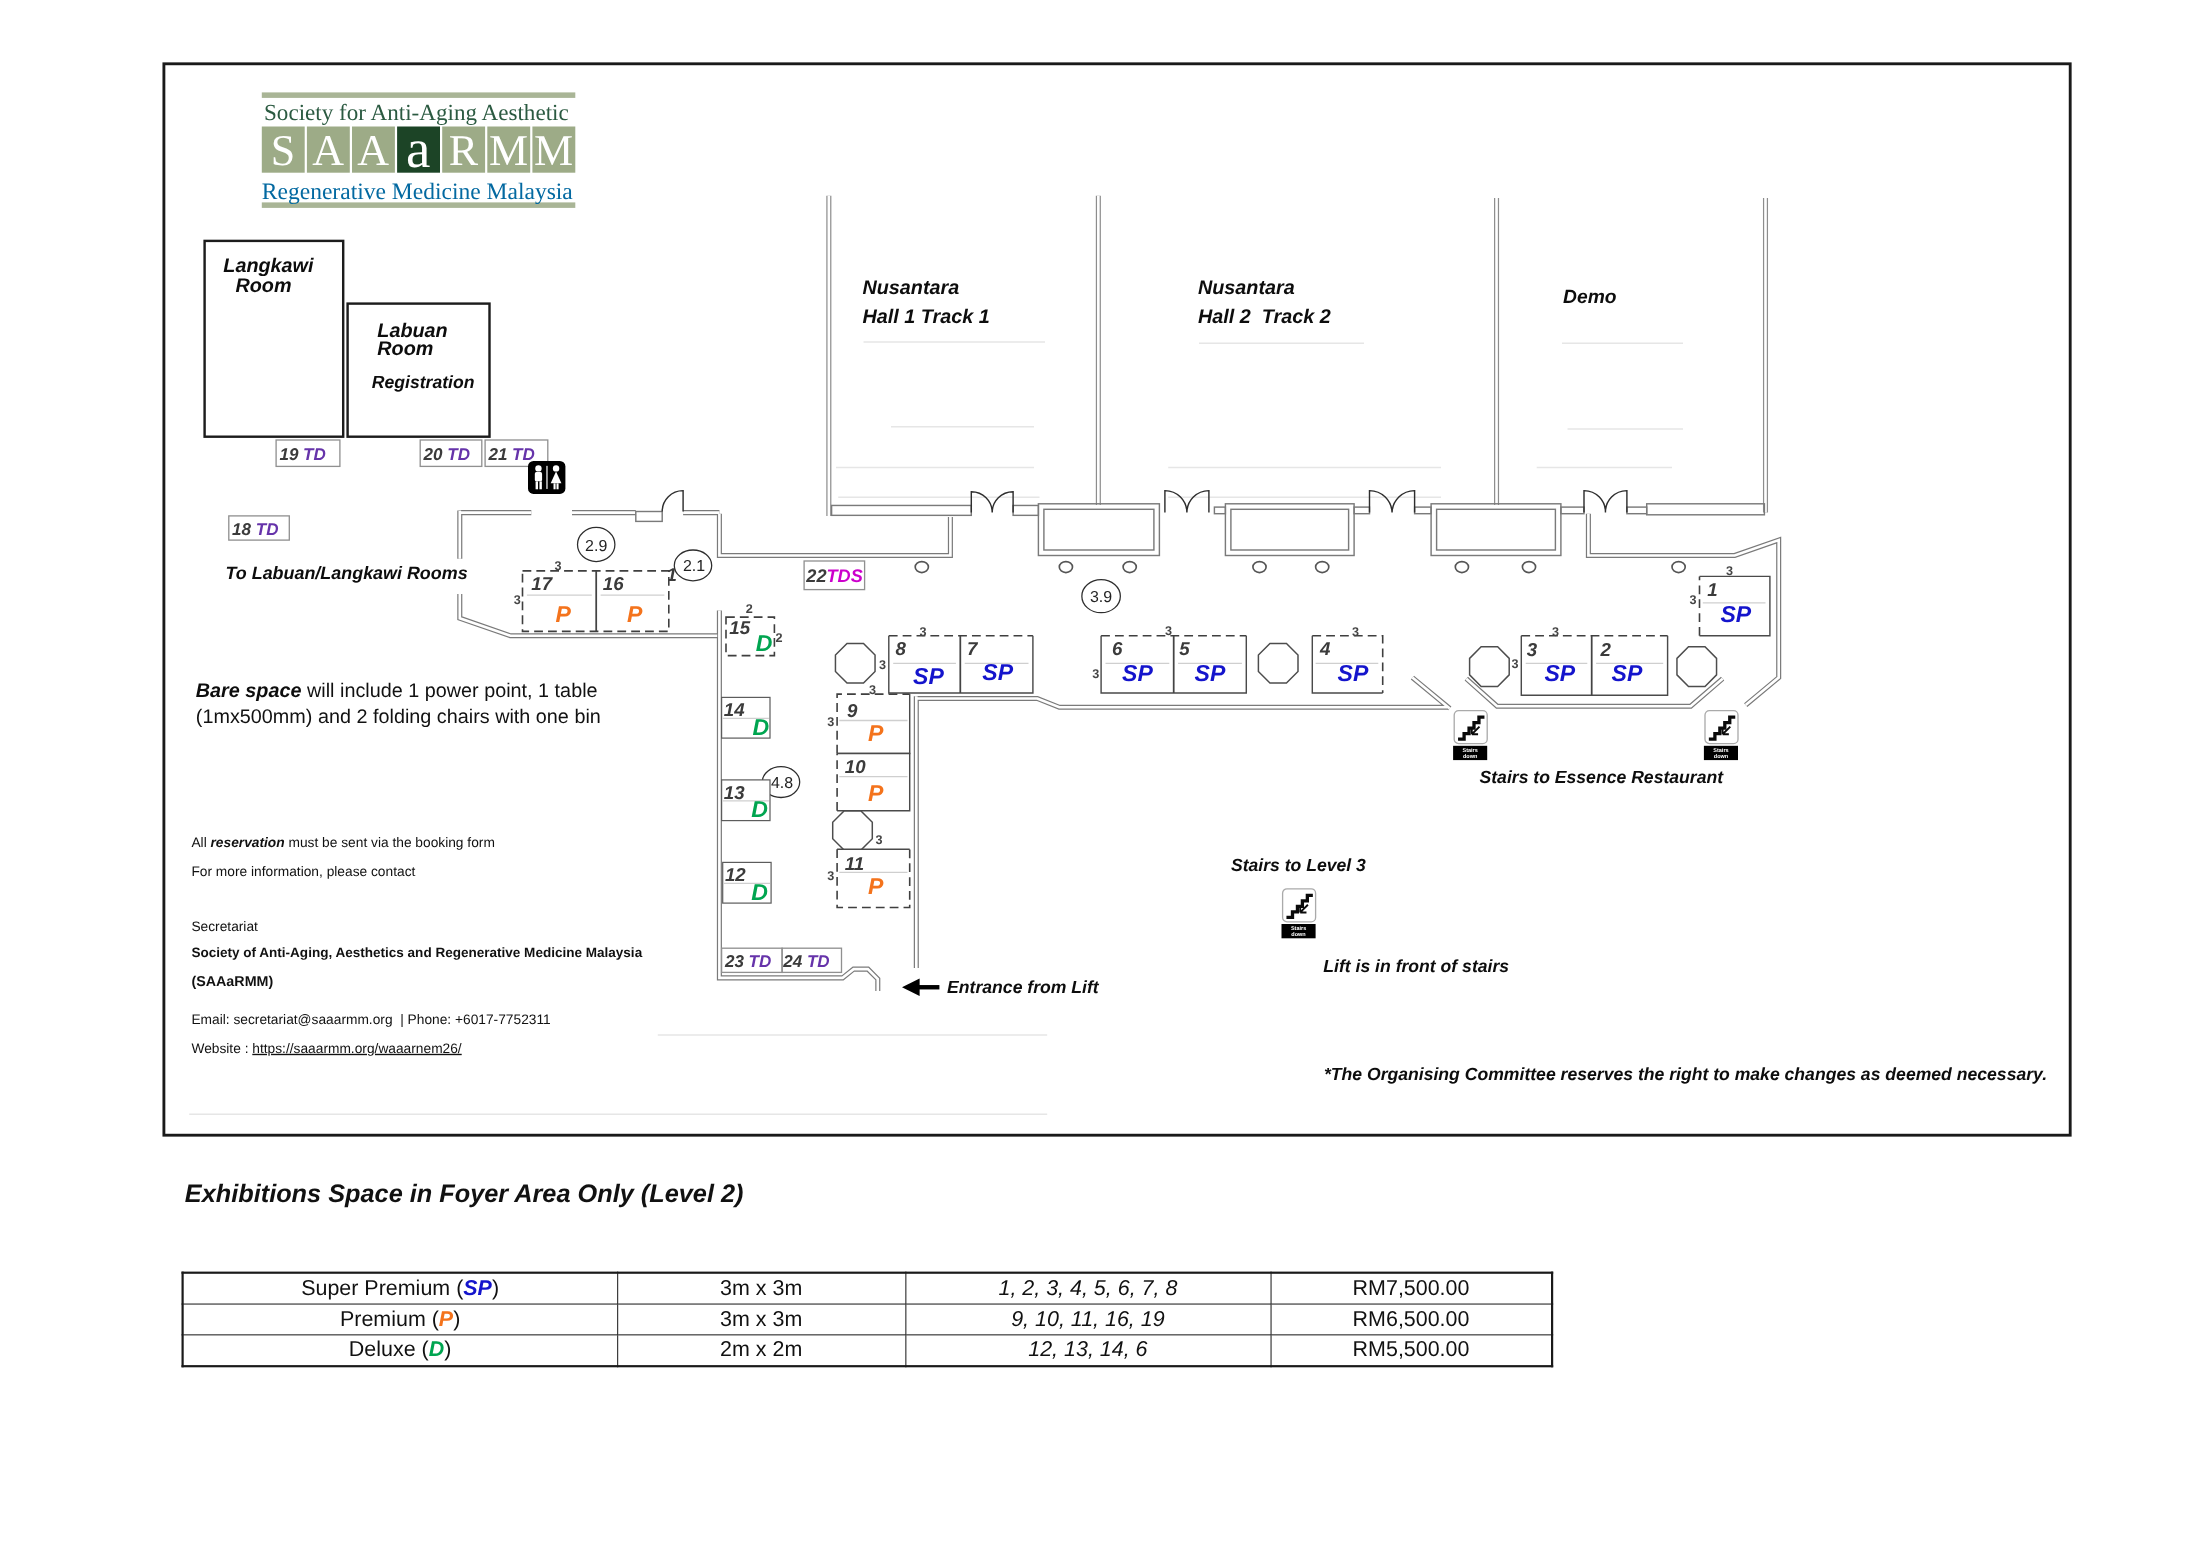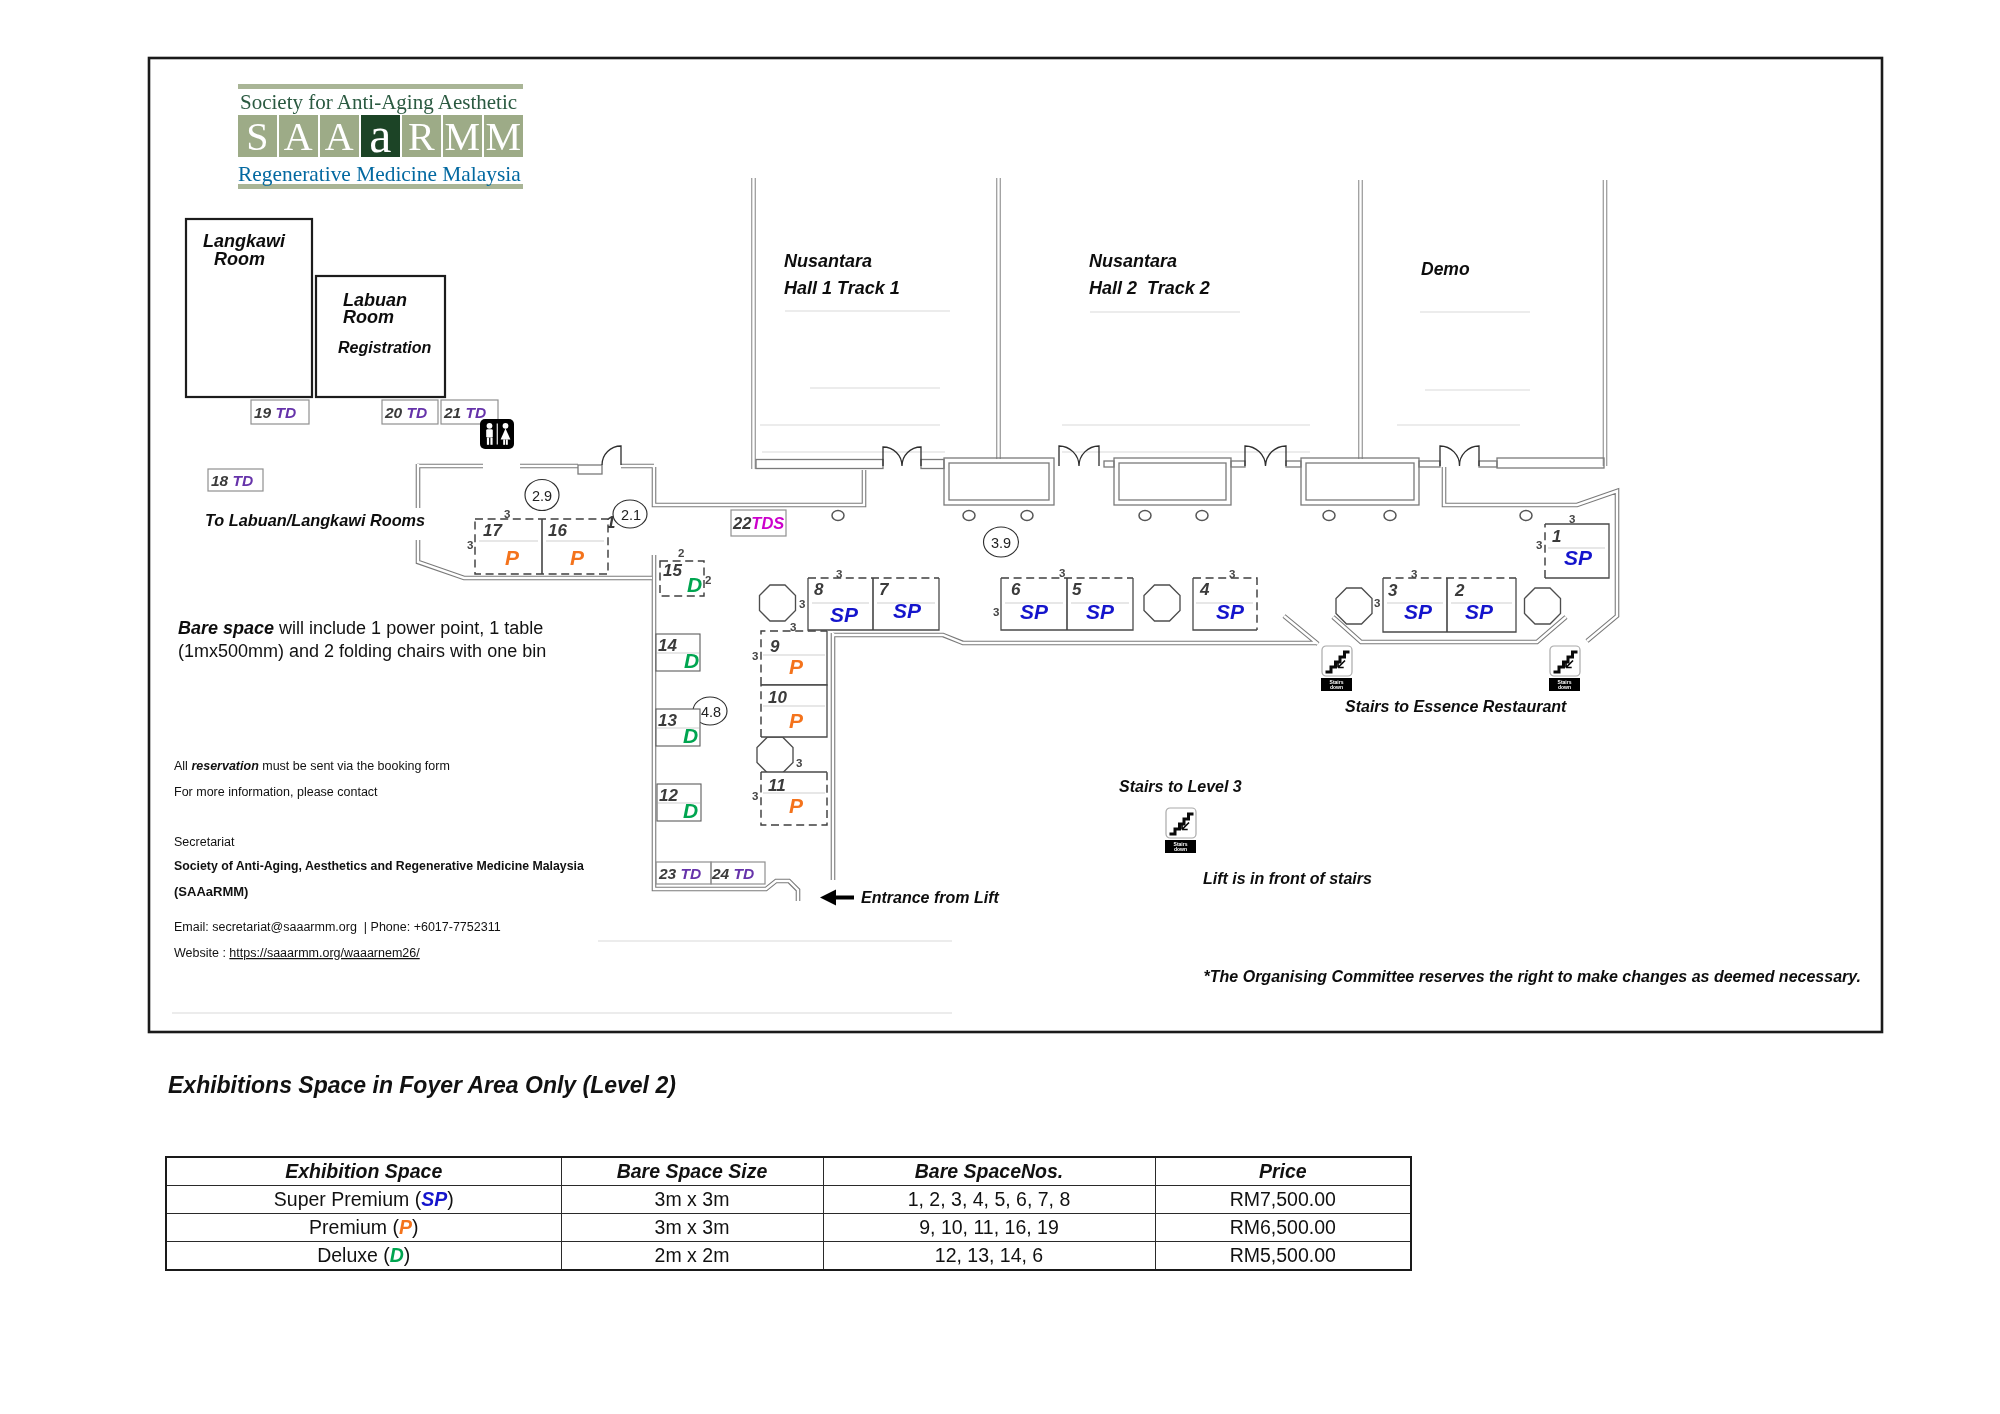--- a/index.html
+++ b/index.html
@@ -14,21 +14,21 @@
   #logo .sq{position:absolute;top:31px;width:38.5px;height:42px;background:#9dab87;color:#fff;
       font-family:"Liberation Serif",serif;font-size:40px;text-align:center;line-height:43px;}
   #logo .t2{position:absolute;left:0px;top:78px;width:285px;font-family:"Liberation Serif",serif;
       color:#0369a1;font-size:21.4px;white-space:nowrap;}
   
   #btitle{position:absolute;left:168px;top:1072px;font-size:23px;font-weight:bold;font-style:italic;color:#111;}
   table#pt{position:absolute;left:165px;top:1156px;border-collapse:collapse;table-layout:fixed;border:2px solid #1a1a1a;}
   table#pt td{border:1.5px solid #2a2a2a;padding:0;text-align:center;vertical-align:middle;
       font-size:19.5px;color:#111;height:27px;overflow:hidden;white-space:nowrap;}
   .bi{font-weight:bold;font-style:italic;}
-  .it{}
+  .it{font-style:italic;}
 </style>
 </head>
 <body>
 <div id="page">
 
   <svg class="abs" style="left:0;top:0" width="2000" height="1414" viewBox="0 0 2000 1414">
   <defs>
     <polygon id="oct" points="-7.5,-18 7.5,-18 18,-7.5 18,7.5 7.5,18 -7.5,18 -18,7.5 -18,-7.5" fill="#fff" stroke="#4d4d4d" stroke-width="1.35"></polygon>
     <g id="stairs">
       <rect x="0" y="0" width="30" height="30" rx="4" fill="#fff" stroke="#aaa" stroke-width="1.2"></rect>
@@ -345,26 +345,20 @@
 
   <div id="btitle">Exhibitions Space in Foyer Area Only (Level 2)</div>
   <table id="pt">
     <colgroup>
         <col style="width:395px">
         <col style="width:262px">
         <col style="width:332px">
         <col style="width:256px">
       </colgroup>
     <tbody>
-        <tr>
-      <td class="bi">Exhibition Space</td>
-      <td class="bi">Bare Space Size</td>
-      <td class="bi">Bare SpaceNos.</td>
-      <td class="bi">Price</td>
-    </tr>
     <tr>
       <td>Super Premium (<span class="bi" style="color:#1414cc">SP</span>)</td>
       <td>3m x 3m</td>
       <td class="it">1, 2, 3, 4, 5, 6, 7, 8</td>
       <td>RM7,500.00</td>
     </tr>
     <tr>
       <td>Premium (<span class="bi" style="color:#f4731c">P</span>)</td>
       <td>3m x 3m</td>
       <td class="it">9, 10, 11, 16, 19</td>

